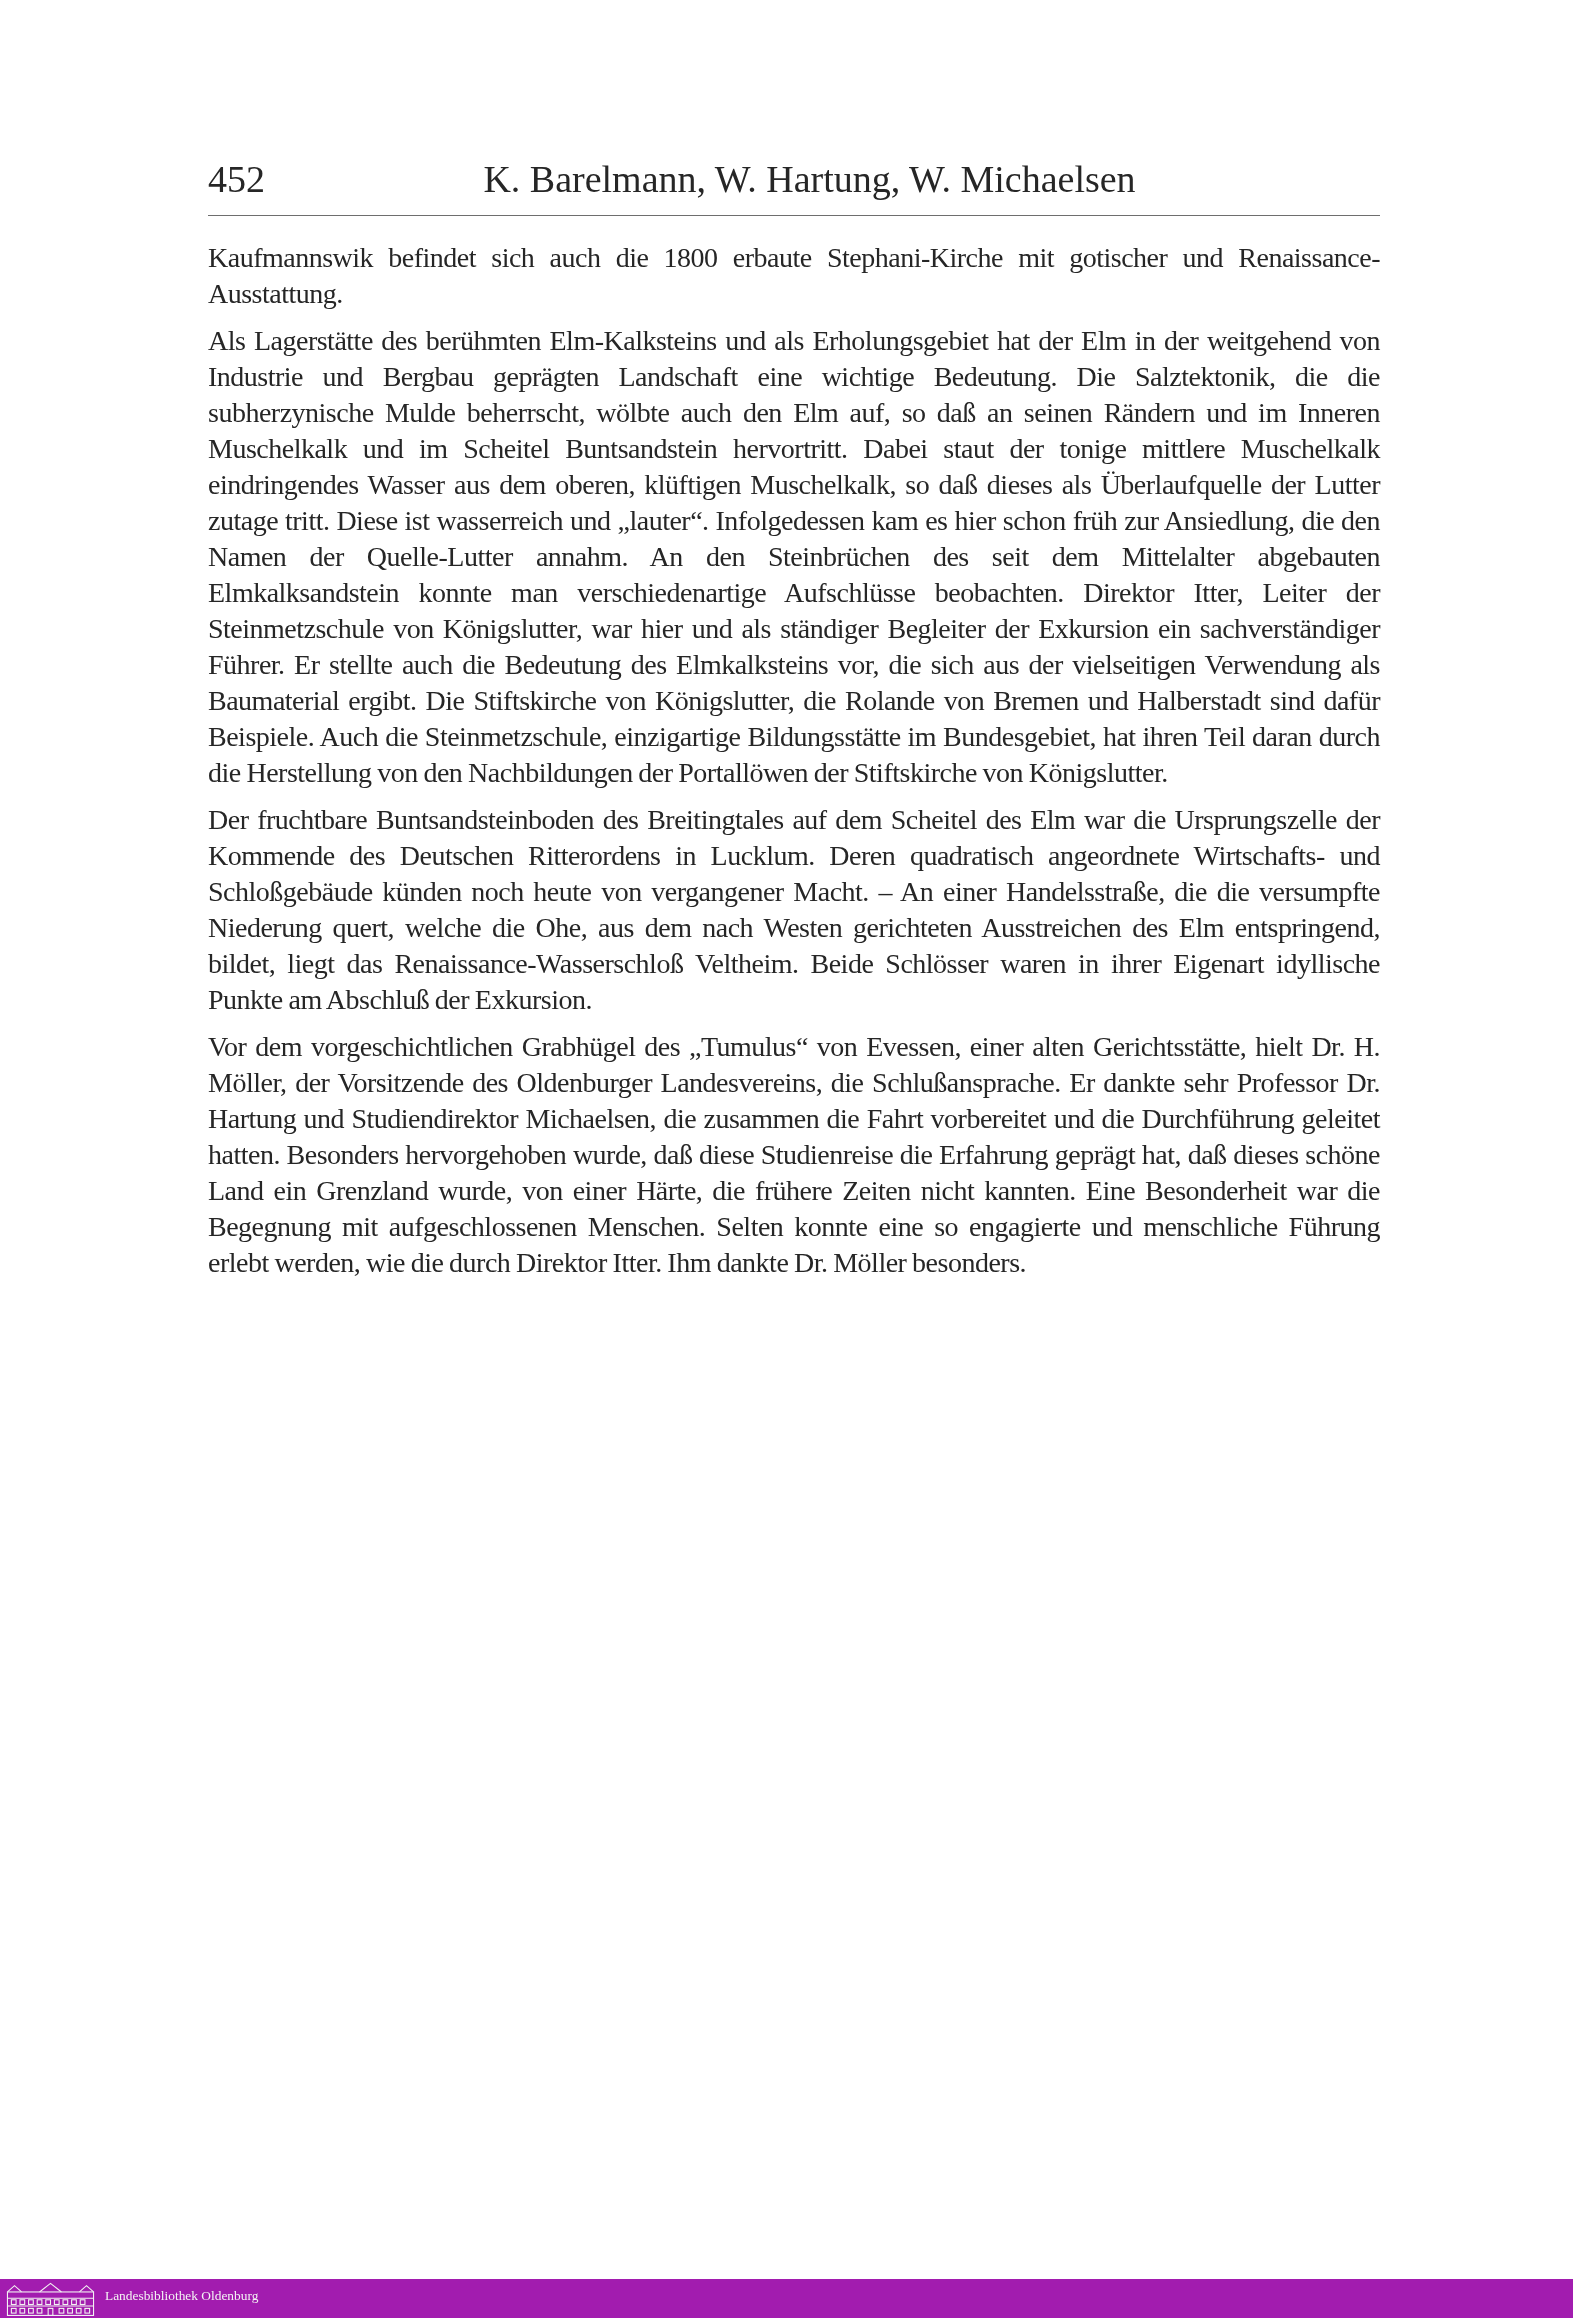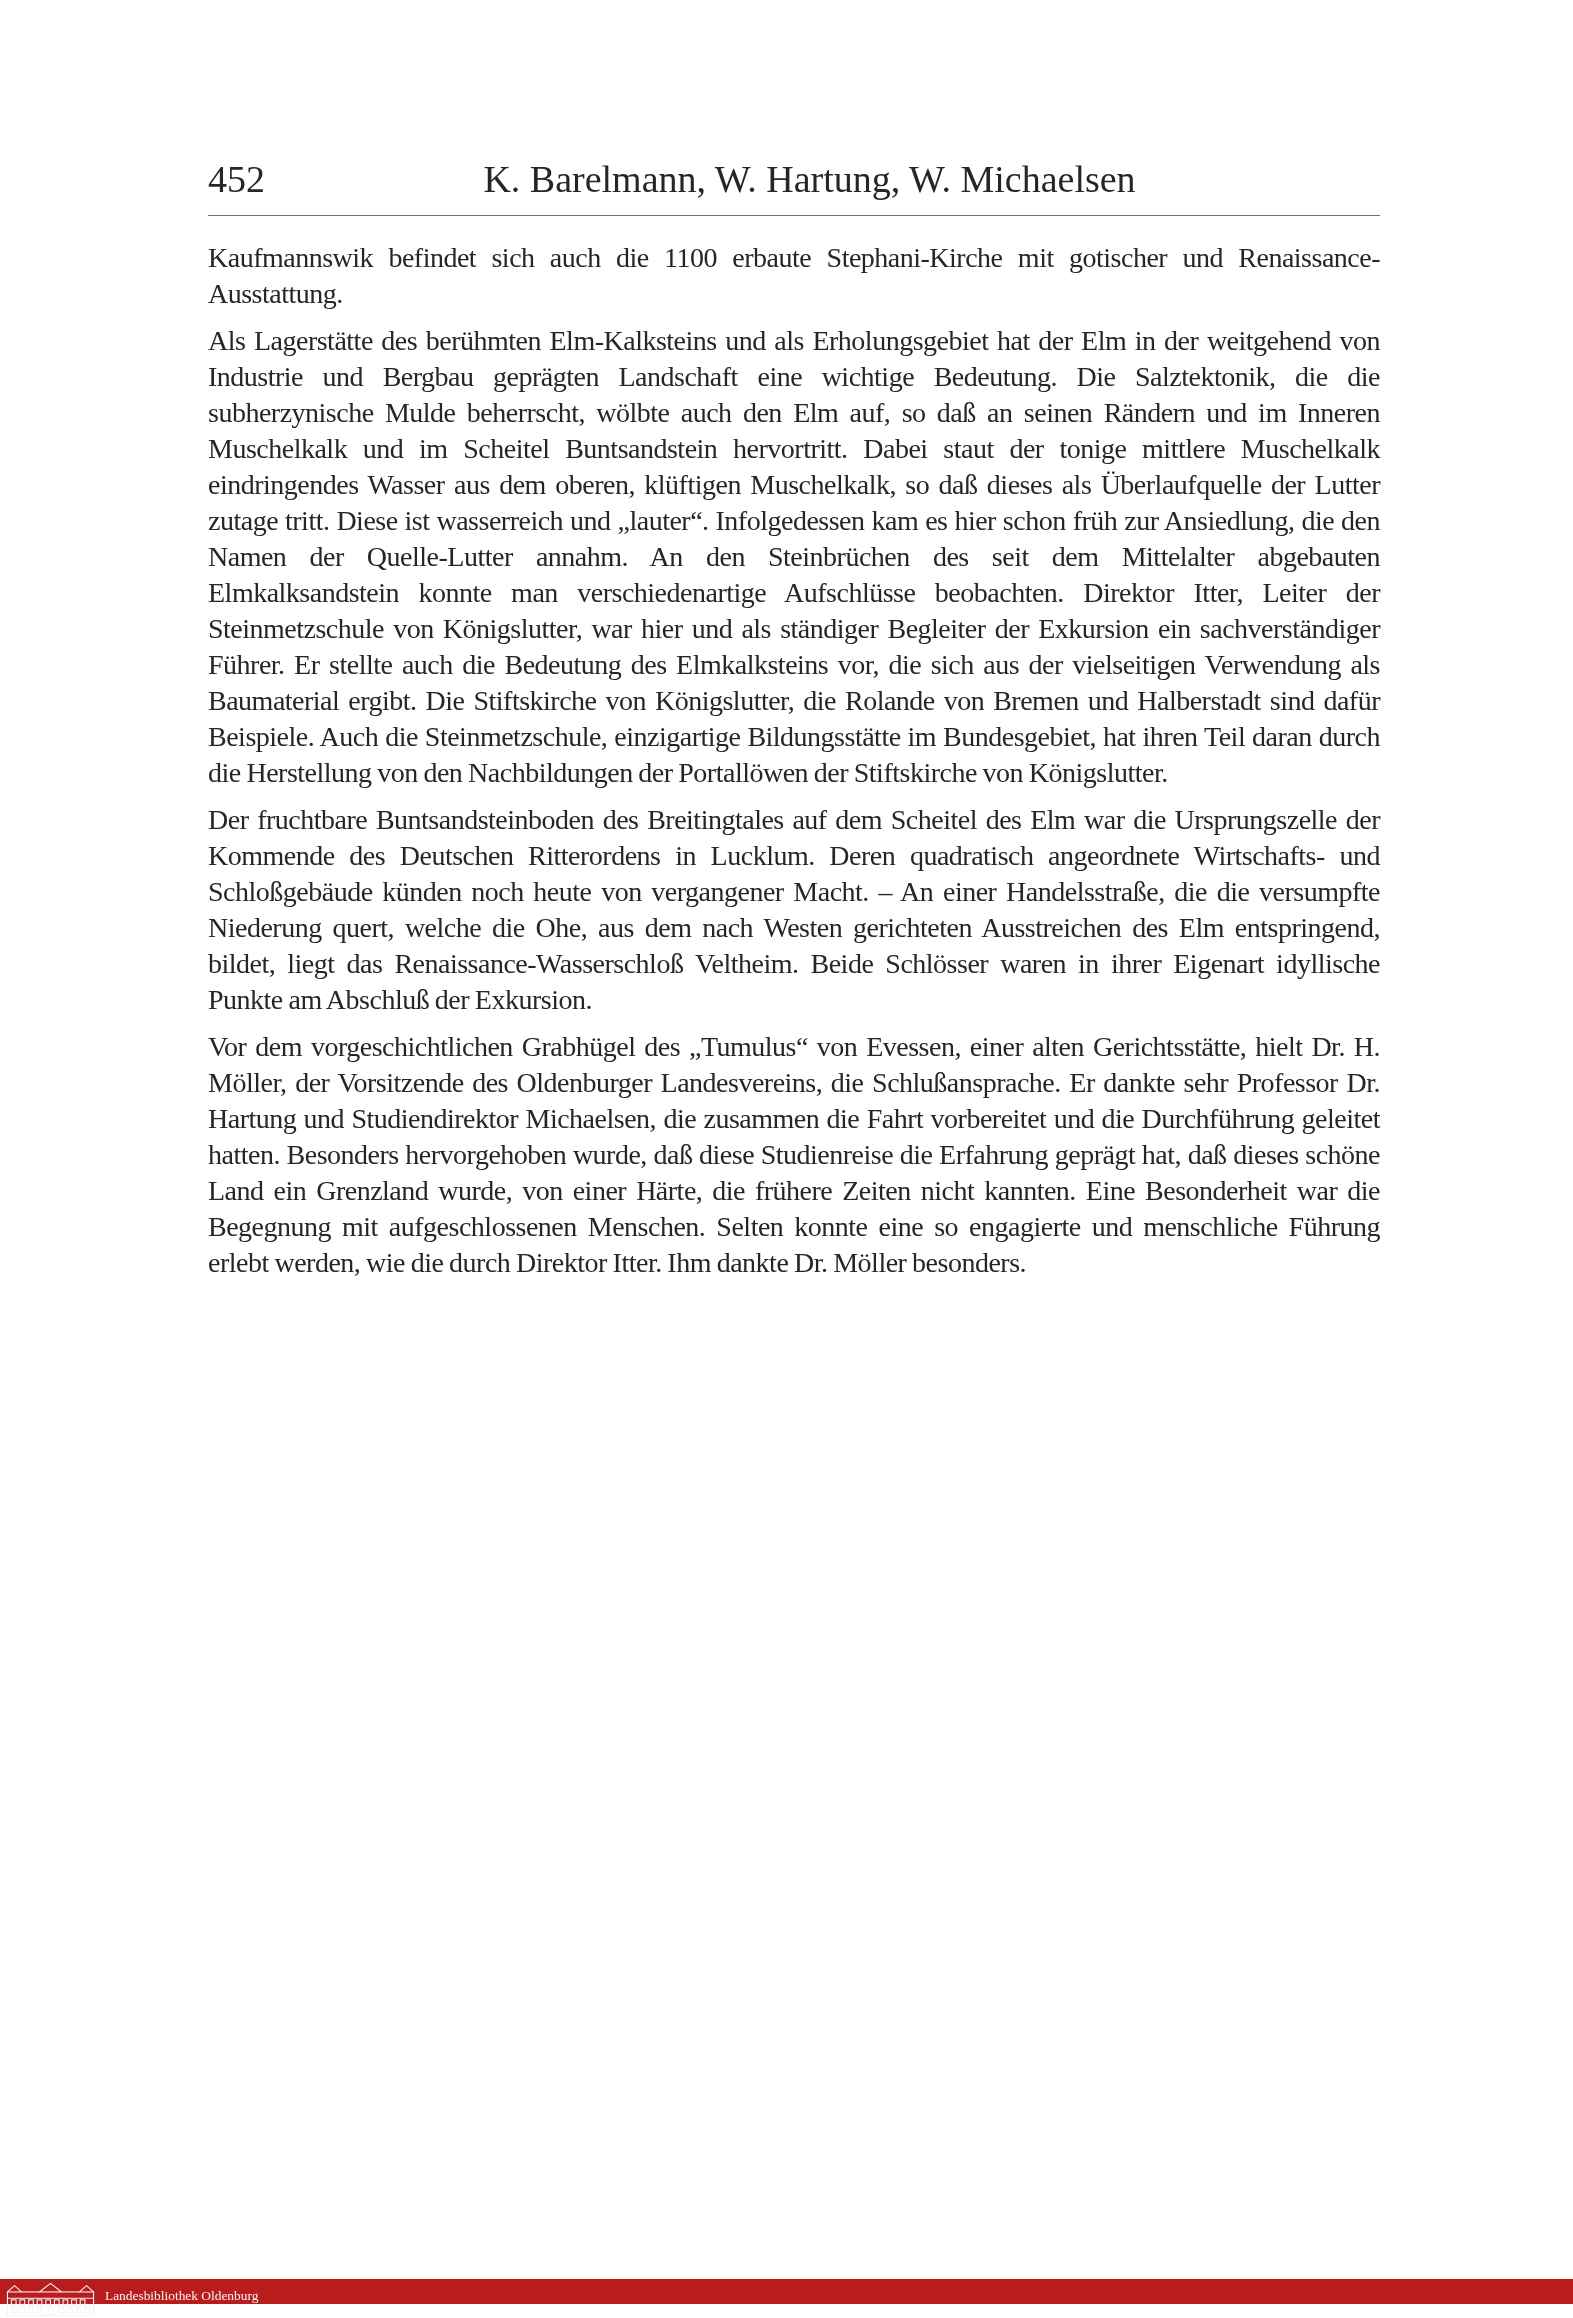--- a/index.html
+++ b/index.html
@@ -50,22 +50,22 @@
       text-align: justify;
       hyphens: manual;
       letter-spacing: -0.5px;
       word-spacing: -0.8px;
     }
     .footer-bar {
       position: absolute;
       left: 0;
       top: 2279px;
       width: 1574px;
-      height: 25px;
-      background: #b91c1c;
+      height: 39px;
+      background: #a21caf;
     }
     .footer-logo {
       position: absolute;
       left: 4.7px;
       top: 1.6px;
       width: 91px;
       height: 36px;
     }
     .footer-text {
       position: absolute;
@@ -81,21 +81,21 @@
 <body>
 
 <div class="page">
   <div class="running-head">
     <span class="page-number">452</span>
     <span class="running-title">K. Barelmann, W. Hartung, W. Michaelsen</span>
   </div>
   <div class="rule"></div>
 
   <div>
-    <p class="paragraph">Kaufmannswik befindet sich auch die 1100 erbaute Stephani-Kirche mit gotischer und Renaissance-Ausstattung.</p>
+    <p class="paragraph">Kaufmannswik befindet sich auch die 1800 erbaute Stephani-Kirche mit gotischer und Renaissance-Ausstattung.</p>
     <p class="paragraph">Als Lagerstätte des berühmten Elm-Kalksteins und als Erholungsgebiet hat der Elm in der weitgehend von Industrie und Bergbau geprägten Landschaft eine wichtige Bedeutung. Die Salztektonik, die die subherzynische Mulde beherrscht, wölbte auch den Elm auf, so daß an seinen Rändern und im Inneren Muschelkalk und im Scheitel Buntsandstein hervortritt. Dabei staut der tonige mittlere Muschelkalk eindringendes Wasser aus dem oberen, klüftigen Muschelkalk, so daß dieses als Überlaufquelle der Lutter zutage tritt. Diese ist wasserreich und „lauter“. Infolgedessen kam es hier schon früh zur Ansiedlung, die den Namen der Quelle-Lutter annahm. An den Steinbrüchen des seit dem Mittelalter abgebauten Elmkalksandstein konnte man verschiedenartige Aufschlüsse beobachten. Direktor Itter, Leiter der Steinmetzschule von Königslutter, war hier und als ständiger Begleiter der Exkursion ein sachverständiger Führer. Er stellte auch die Bedeutung des Elmkalksteins vor, die sich aus der vielseitigen Verwendung als Baumaterial ergibt. Die Stiftskirche von Königslutter, die Rolande von Bremen und Halberstadt sind dafür Beispiele. Auch die Steinmetzschule, einzigartige Bildungsstätte im Bundesgebiet, hat ihren Teil daran durch die Herstellung von den Nachbildungen der Portallöwen der Stiftskirche von Königslutter.</p>
     <p class="paragraph">Der fruchtbare Buntsandsteinboden des Breitingtales auf dem Scheitel des Elm war die Ursprungszelle der Kommende des Deutschen Ritterordens in Lucklum. Deren quadratisch angeordnete Wirtschafts- und Schloßgebäude künden noch heute von vergangener Macht. – An einer Handelsstraße, die die versumpfte Niederung quert, welche die Ohe, aus dem nach Westen gerichteten Ausstreichen des Elm entspringend, bildet, liegt das Renaissance-Wasserschloß Veltheim. Beide Schlösser waren in ihrer Eigenart idyllische Punkte am Abschluß der Exkursion.</p>
     <p class="paragraph">Vor dem vorgeschichtlichen Grabhügel des „Tumulus“ von Evessen, einer alten Gerichtsstätte, hielt Dr. H. Möller, der Vorsitzende des Oldenburger Landesvereins, die Schlußansprache. Er dankte sehr Professor Dr. Hartung und Studiendirektor Michaelsen, die zusammen die Fahrt vorbereitet und die Durchführung geleitet hatten. Besonders hervorgehoben wurde, daß diese Studienreise die Erfahrung geprägt hat, daß dieses schöne Land ein Grenzland wurde, von einer Härte, die frühere Zeiten nicht kannten. Eine Besonderheit war die Begegnung mit aufgeschlossenen Menschen. Selten konnte eine so engagierte und menschliche Führung erlebt werden, wie die durch Direktor Itter. Ihm dankte Dr. Möller besonders.</p>
   </div>
 </div>
 
 <div class="footer-bar">
   <svg class="footer-logo" viewBox="0 0 116 46">
     <g fill="none" stroke="#f2f2f2" stroke-width="1.4">
       <rect x="3" y="14" width="110" height="30"></rect>

